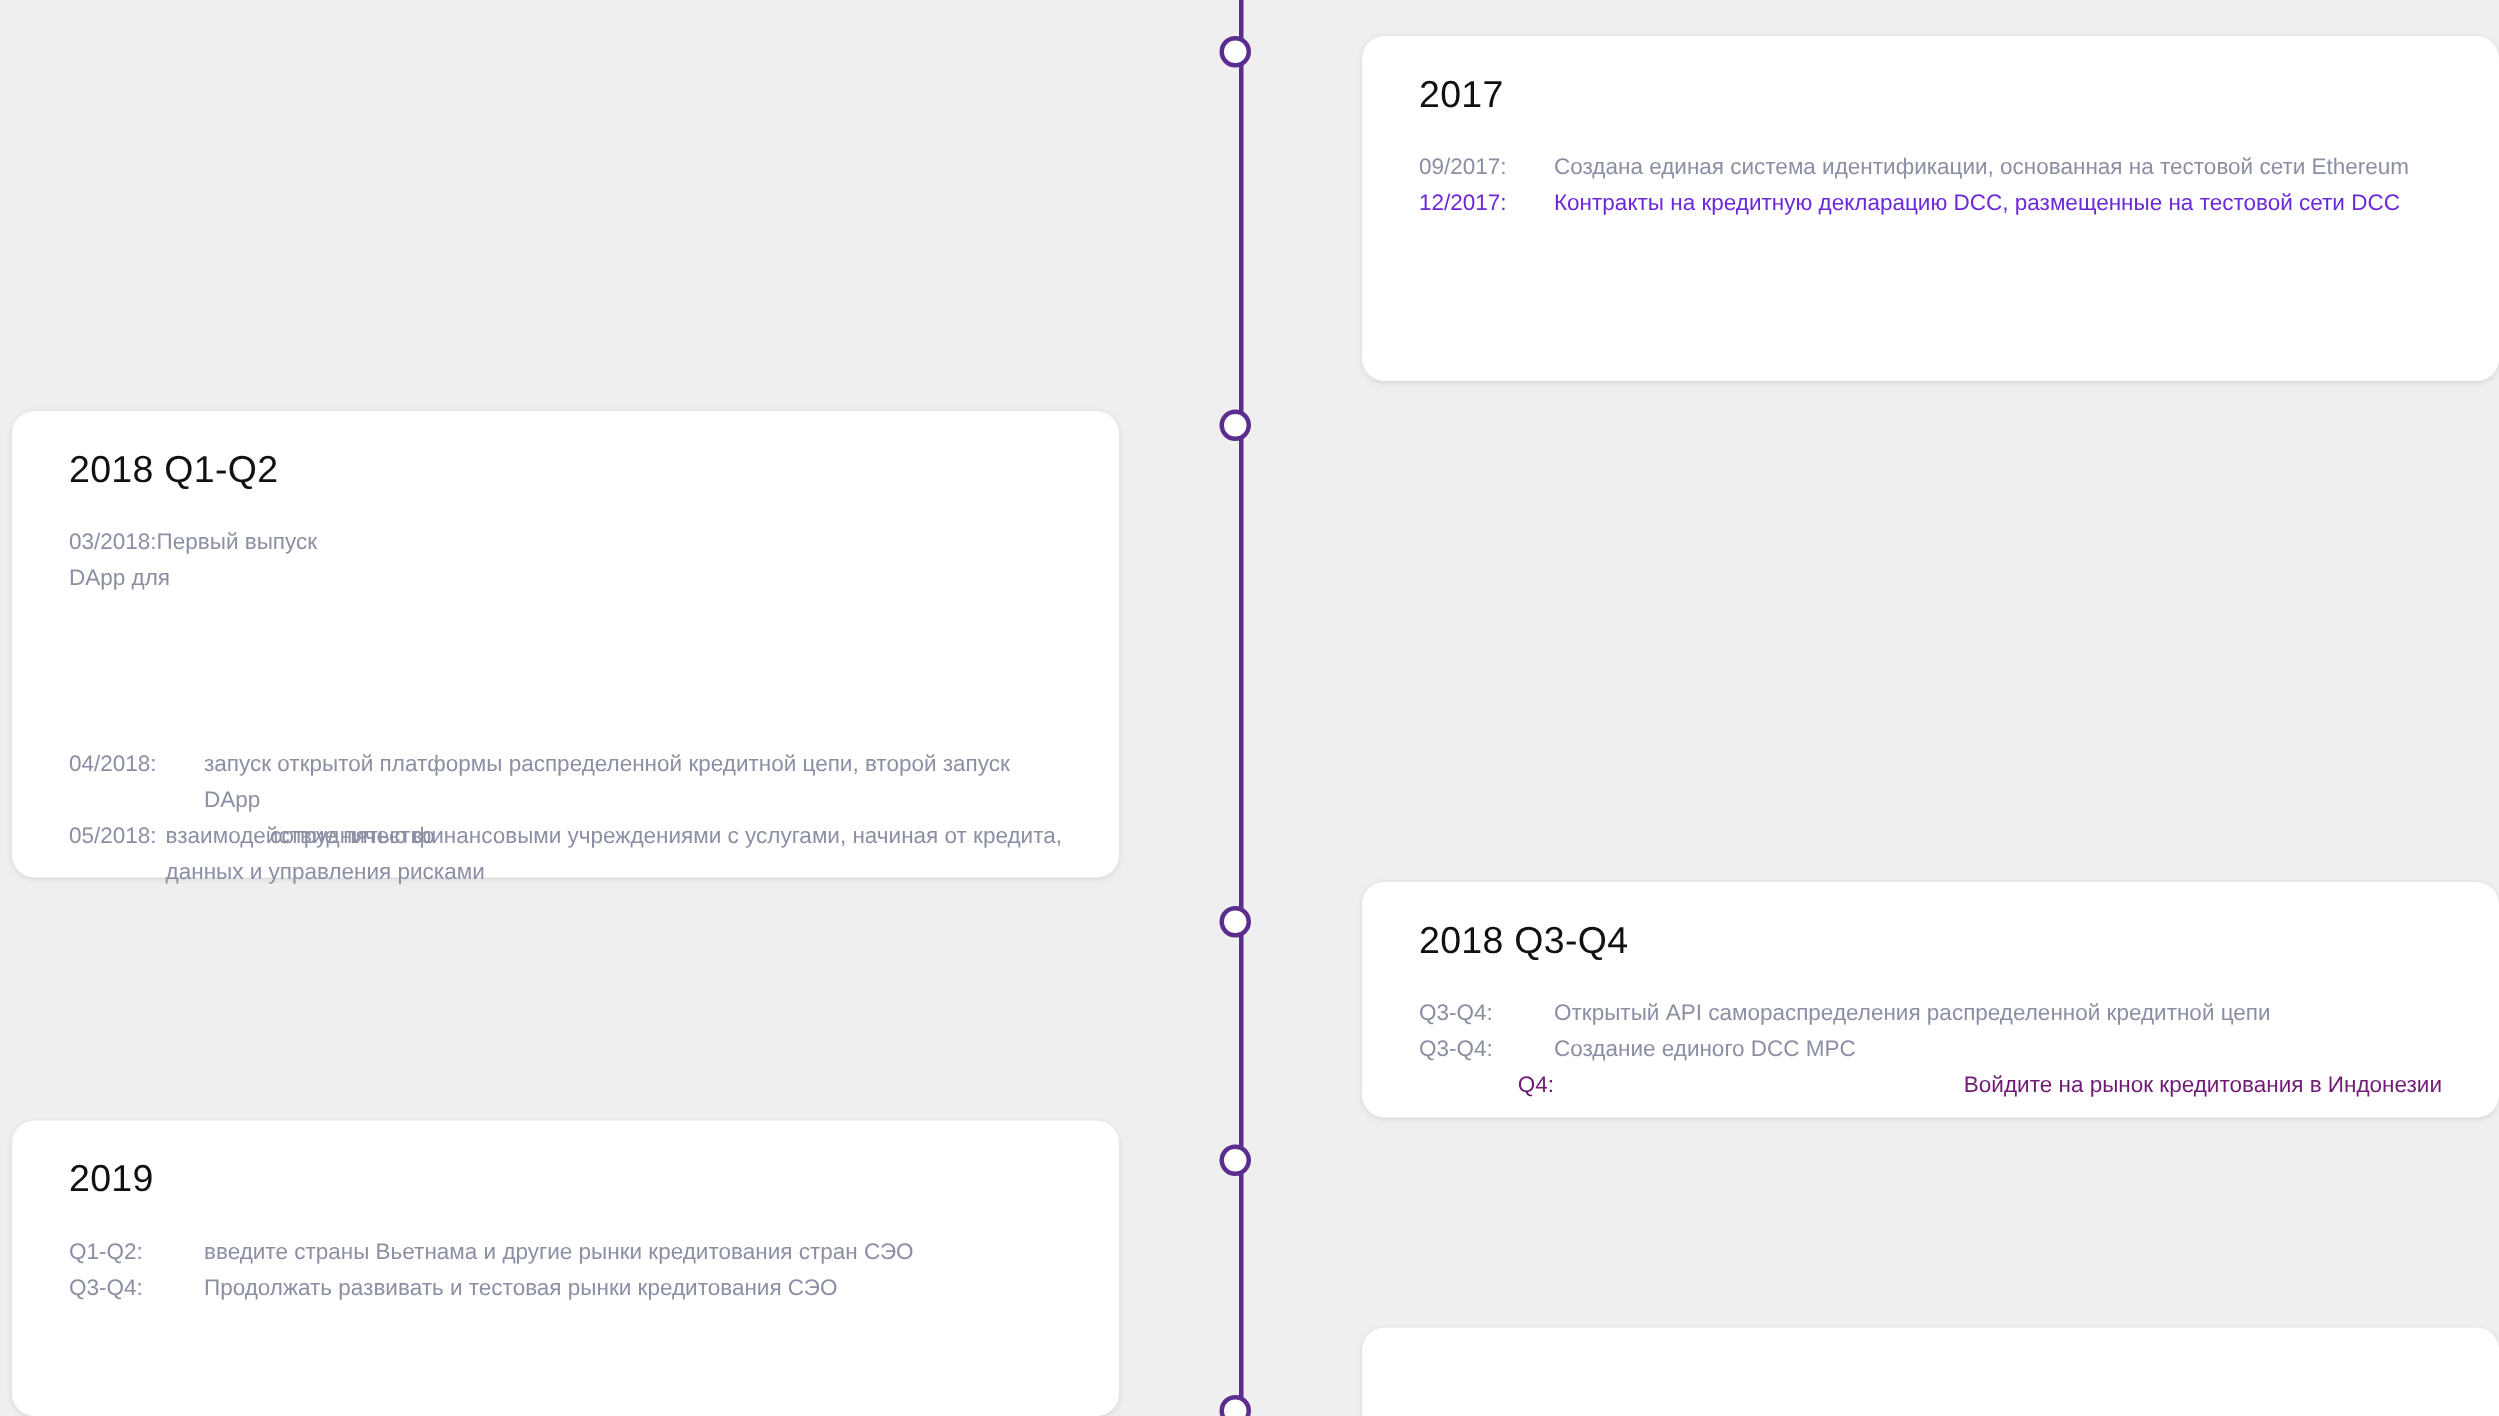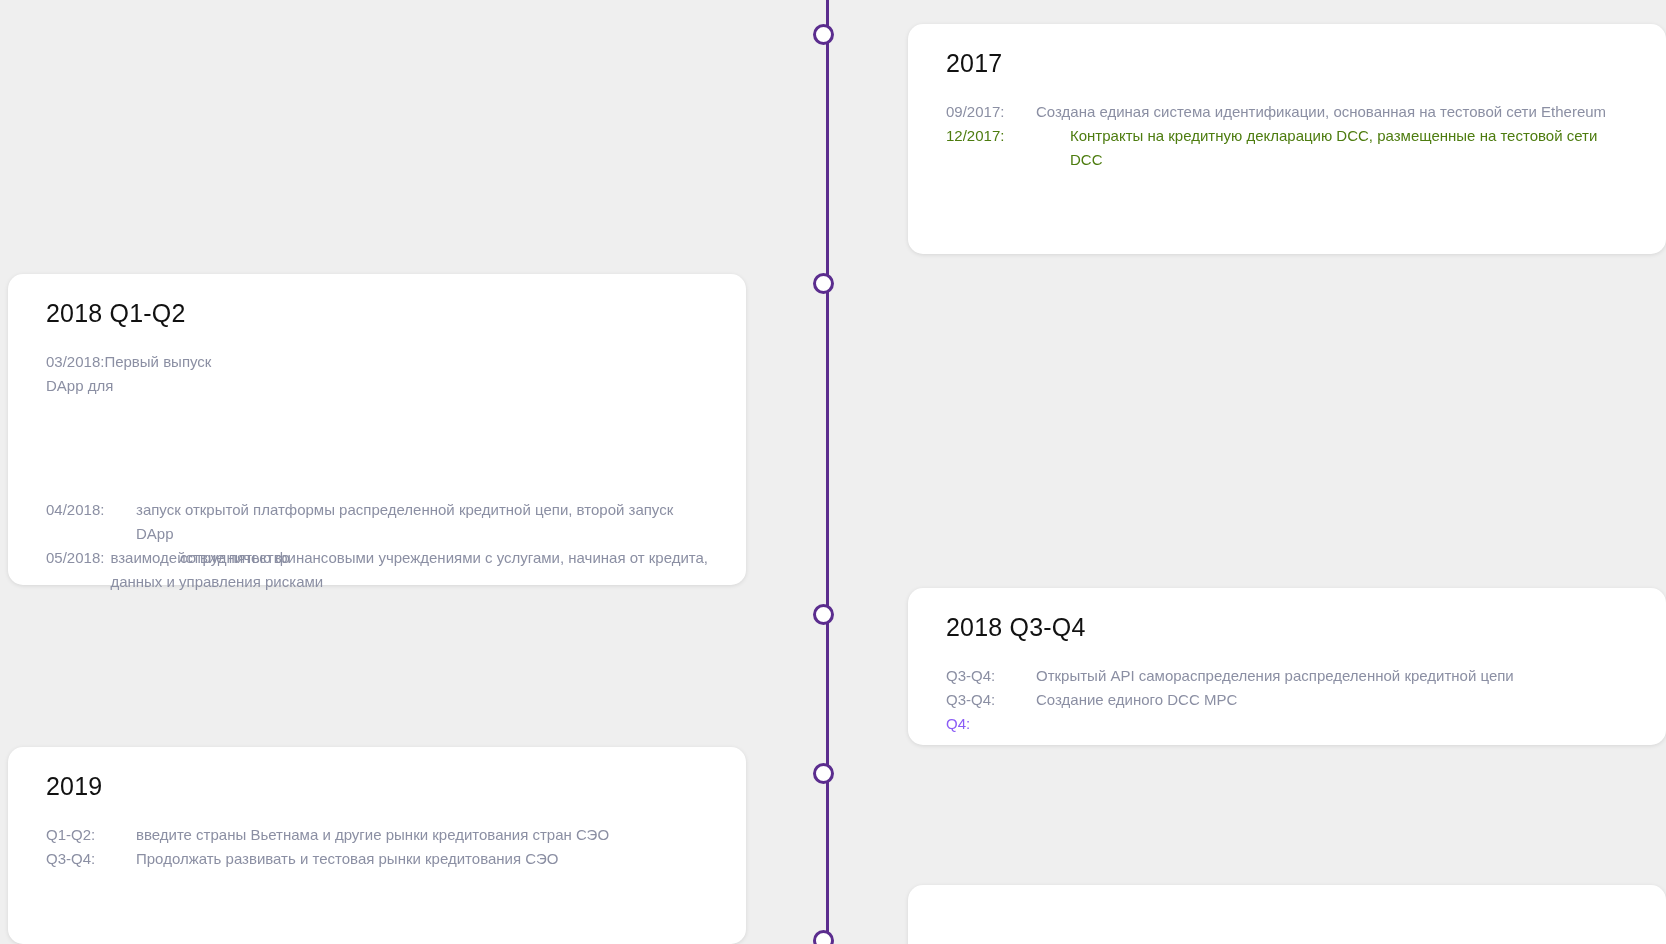--- a/index.html
+++ b/index.html
@@ -127,21 +127,21 @@
 
 <div class="card card-right card-2017" style="background: rgb(255, 255, 255);">
   <h2 class="card-title" style="color: rgb(17, 17, 17);">2017</h2>
 
   <div class="entry cols" style="color: rgb(139, 143, 163);">
     <span class="entry-date">09/2017:</span>
     <span class="entry-text">Создана единая система идентификации, основанная на тестовой сети Ethereum</span>
   </div>
 
 
-  <div class="entry cols" style="color: #4d7c0f; gap: 34px;">
+  <div class="entry cols" style="color: #6d28d9;">
     <span class="entry-date">12/2017:</span>
     <span class="entry-text">Контракты на кредитную декларацию DCC, размещенные на тестовой сети DCC</span>
   </div>
 </div>
 
 <div class="card card-left card-2018q1q2" style="background: rgb(255, 255, 255);">
   <h2 class="card-title" style="color: rgb(17, 17, 17);">2018 Q1-Q2</h2>
 
   <div class="entry tight" style="width: 180px; color: rgb(139, 143, 163);">
     <span class="entry-date">03/2018:</span><span class="entry-text">Первый выпуск DApp для</span>
@@ -167,22 +167,23 @@
   <h2 class="card-title" style="color: rgb(17, 17, 17);">2018 Q3-Q4</h2>
 
   <div class="entry cols" style="color: rgb(139, 143, 163);">
     <span class="entry-date">Q3-Q4:</span>
     <span class="entry-text">Открытый API самораспределения распределенной кредитной цепи</span>
   </div>
   <div class="entry cols" style="color: rgb(139, 143, 163);">
     <span class="entry-date">Q3-Q4:</span>
     <span class="entry-text">Создание единого DCC MPC</span>
   </div>
-  <div class="entry cols" style="color: #8b5cf6;">
+  <div class="entry cols" style="color: #701a75; text-align: right;">
     <span class="entry-date">Q4:</span>
+    <span class="entry-text">Войдите на рынок кредитования в Индонезии</span>
   </div>
 </div>
 
 <div class="card card-left card-2019" style="background: rgb(255, 255, 255);">
   <h2 class="card-title" style="color: rgb(17, 17, 17);">2019</h2>
 
   <div class="entry cols" style="color: rgb(139, 143, 163);">
     <span class="entry-date">Q1-Q2:</span>
     <span class="entry-text">введите страны Вьетнама и другие рынки кредитования стран СЭО</span>
   </div>

